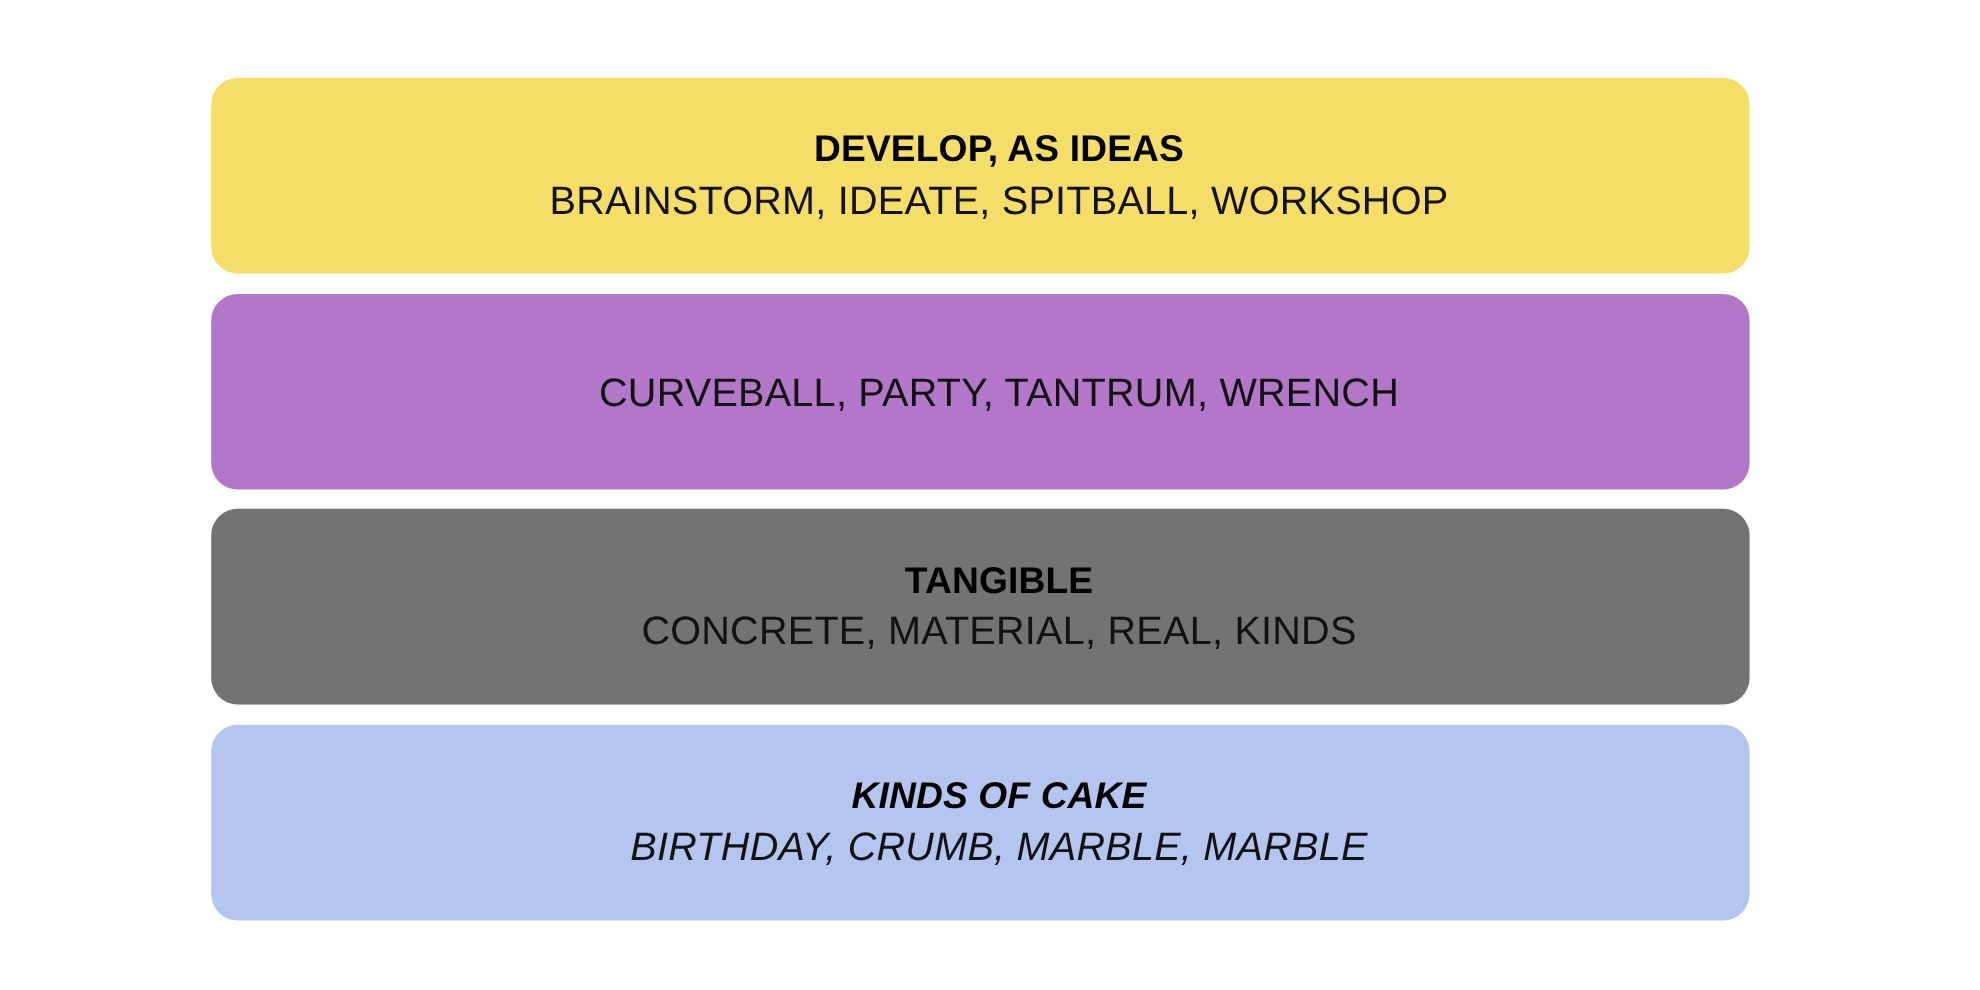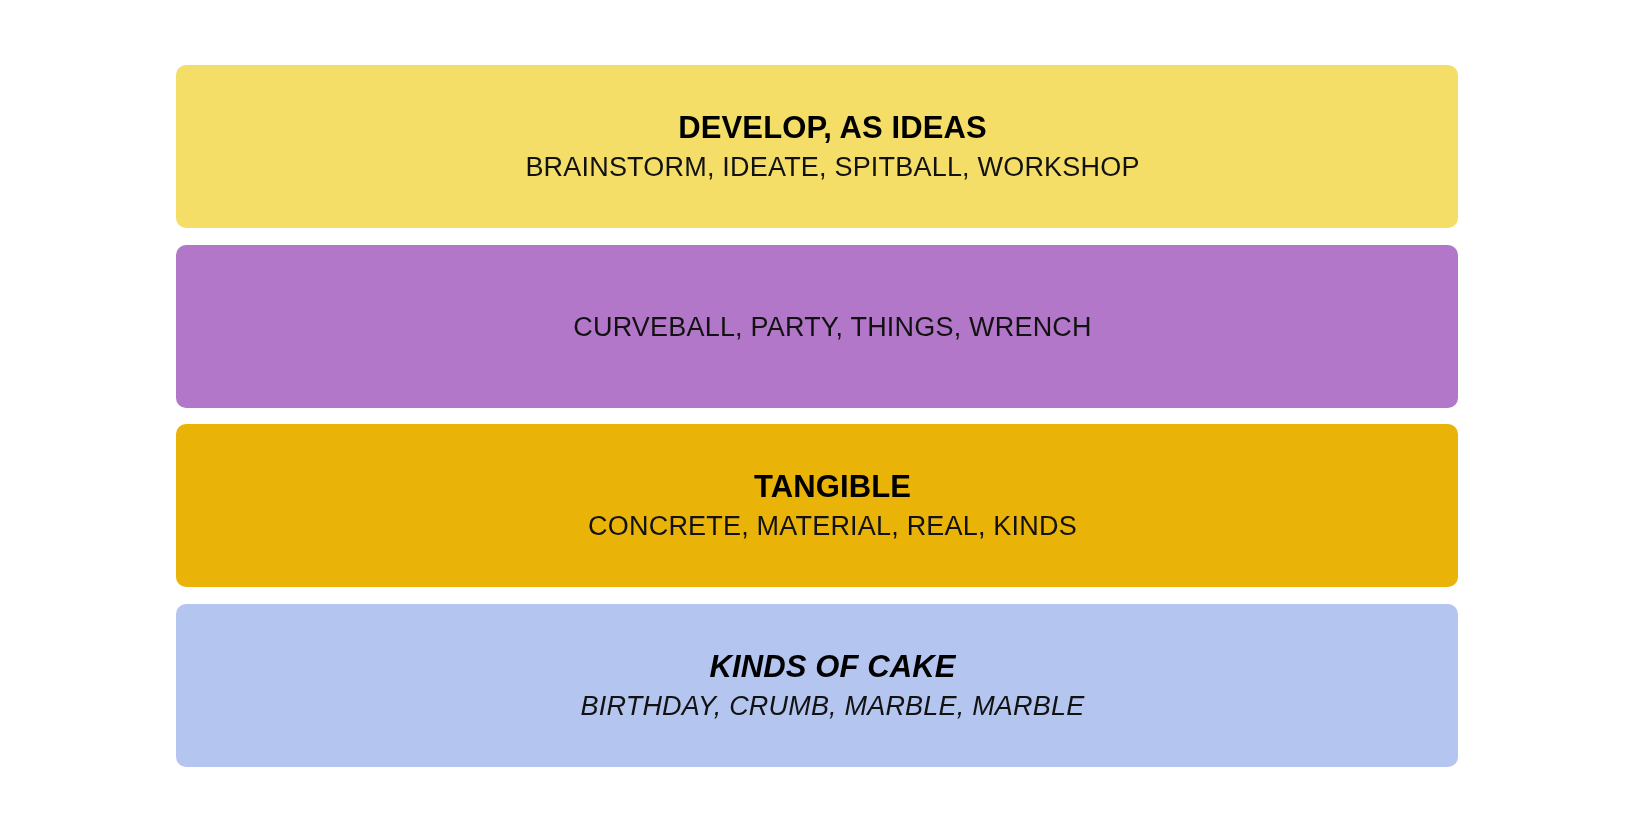--- a/index.html
+++ b/index.html
@@ -22,65 +22,65 @@
     width: 1282px;
     height: 702px;
     display: flex;
     flex-direction: column;
     justify-content: space-between;
   }
 
   .group-card {
     width: 100%;
     height: 163px;
-    border-radius: 10px;
+    border-radius: 22px;
     display: flex;
     flex-direction: column;
     align-items: center;
     justify-content: center;
     box-sizing: border-box;
     text-align: center;
     color: #000000;
     padding-left: 31px;
   }
 
   .group-title {
     font-size: 31px;
     font-weight: bold;
     line-height: 1.28;
     letter-spacing: 0.1px;
     color: #000000;
     white-space: nowrap;
   }
 
   .group-members {
-    font-size: 27px;
+    font-size: 33px;
     font-weight: normal;
     line-height: 1.3;
     letter-spacing: 0.2px;
     color: #121212;
     white-space: nowrap;
     margin-top: 2px;
   }
 </style>
 </head>
 <body style="background-color: rgb(255, 255, 255);">
 
 <div class="board">
 
   <div class="group-card" style="background-color: rgb(245, 222, 103);">
     <div class="group-title">DEVELOP, AS IDEAS</div>
     <div class="group-members">BRAINSTORM, IDEATE, SPITBALL, WORKSHOP</div>
   </div>
 
   <div class="group-card" style="background-color: rgb(179, 119, 201);">
-    <div class="group-members">CURVEBALL, PARTY, THINGS, WRENCH</div>
+    <div class="group-members">CURVEBALL, PARTY, TANTRUM, WRENCH</div>
   </div>
 
-  <div class="group-card" style="background-color: #eab308;">
+  <div class="group-card" style="background-color: #737373;">
     <div class="group-title">TANGIBLE</div>
     <div class="group-members">CONCRETE, MATERIAL, REAL, KINDS</div>
   </div>
 
   <div class="group-card" style="background-color: rgb(180, 197, 240); font-style: italic;">
     <div class="group-title">KINDS OF CAKE</div>
     <div class="group-members">BIRTHDAY, CRUMB, MARBLE, MARBLE</div>
   </div>
 
 </div>

